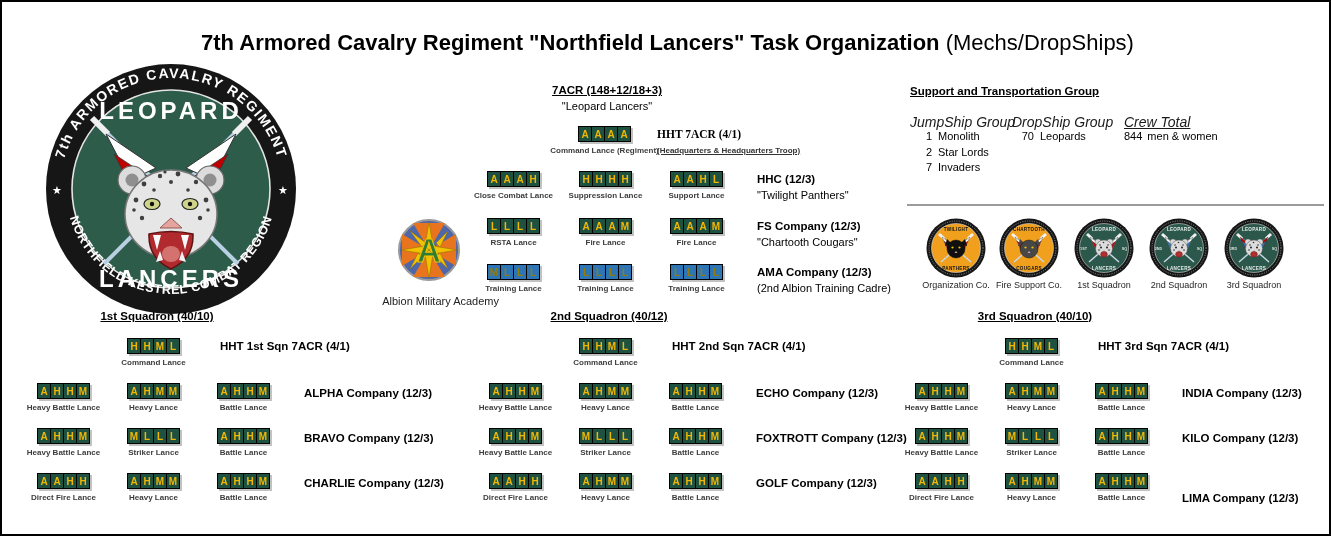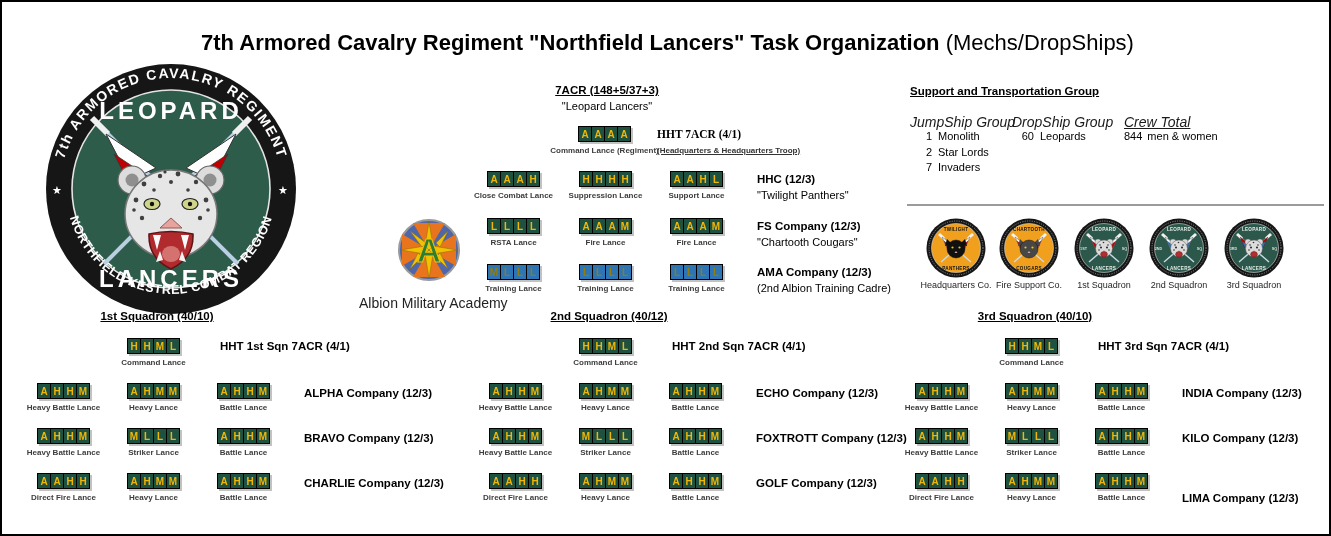--- a/index.html
+++ b/index.html
@@ -23,21 +23,21 @@
   .qn{margin-right:5px;}
   .divider{position:absolute;left:905px;top:202px;width:417px;height:1.5px;background:#9b9b9b;}
   .strip{position:absolute;}
   .cells{display:flex;box-shadow:2px 2px 0 #c2c2c2;}
   .cell{width:14px;height:16px;border:1px solid #000;margin-left:-1px;display:flex;align-items:center;justify-content:center;font-size:10px;font-weight:700;}
   .cell:first-child{margin-left:0;}
   .cell.g{background:#1e5140;color:#f2b705;}
   .cell.b{background:#2e75b6;color:#8f7d10;}
   .slabel{position:absolute;top:20px;left:50%;transform:translateX(-50%);white-space:nowrap;font-size:8px;font-weight:700;color:#3d3d3d;}
   .blabel{position:absolute;width:96px;text-align:center;font-size:9px;color:#262626;white-space:nowrap;}
-  .alabel{position:absolute;left:357px;top:293px;width:140px;text-align:right;font-size:14px;color:#222;white-space:nowrap;}
+  .alabel{position:absolute;left:357px;top:293px;width:140px;text-align:right;font-size:11px;color:#222;white-space:nowrap;}
 </style>
 </head>
 <body>
 
 <div id="sheet">
 
   <div class="title"><span class="b">7th Armored Cavalry Regiment "Northfield Lancers" Task Organization</span><span> (Mechs/DropShips)</span></div>
 
   <svg class="abs" style="left:42px;top:60px;" width="254" height="254" viewBox="0 0 254 254">
     <defs>
@@ -113,21 +113,21 @@
       <polygon points="4,32 28,28 32,32 28,36"></polygon>
       <polygon points="13,13 29,25 25,29"></polygon>
       <polygon points="51,13 39,25 43,29"></polygon>
       <polygon points="51,51 39,39 43,35"></polygon>
       <polygon points="13,51 25,39 21,35"></polygon>
     </g>
     <text x="32" y="44" text-anchor="middle" font-size="33" font-weight="700" fill="#2e7d32" stroke="#f2c200" stroke-width="1">A</text>
   </svg>
   <div class="alabel">Albion Military Academy</div>
 
-  <div class="hdr ctr" style="left:505px;top:82px;">7ACR (148+5/37+3)</div>
+  <div class="hdr ctr" style="left:505px;top:82px;">7ACR (148+12/18+3)</div>
   <div class="t11 ctr" style="left:505px;top:98px;">"Leopard Lancers"</div>
   <div class="t12" style="left:655px;top:126px;font-family:Liberation Serif, serif;">HHT 7ACR (4/1)</div>
   <div class="tsub" style="left:655px;top:144px;text-decoration:underline;">(Headquarters &amp; Headquarters Troop)</div>
 
   <div class="hdr" style="left:908px;top:83px;">Support and Transportation Group</div>
   <div class="colh" style="left:908px;top:112px;">JumpShip Group</div>
   <div class="colh" style="left:1010px;top:112px;">DropShip Group</div>
   <div class="colh" style="left:1122px;top:112px;text-decoration:underline;">Crew Total</div>
   <div class="divider"></div>
 
@@ -233,21 +233,21 @@
     </div>
     <div class="sgrow" style="left: 908px; top: 143.5px;">
       <span class="qw">2</span>
       <span>Star Lords</span>
     </div>
     <div class="sgrow" style="left: 908px; top: 159px;">
       <span class="qw">7</span>
       <span>Invaders</span>
     </div>
     <div class="sgrow" style="left: 1010px; top: 128px;">
-      <span class="qw">60</span>
+      <span class="qw">70</span>
       <span>Leopards</span>
     </div>
     <div class="sgrow" style="left: 1122px; top: 128px;">
       <span class="qn">844</span>
       <span>men &amp; women</span>
     </div>
     <svg width="60" height="60" viewBox="0 0 60 60" style="position: absolute; left: 924px; top: 216px;">
       <circle cx="30" cy="30" r="29.5" fill="#161616"></circle>
       <circle cx="30" cy="30" r="27" fill="none" stroke="#8d9591" stroke-width="1" stroke-dasharray="1 1.4"></circle>
       <circle cx="30" cy="30" r="24.5" fill="#f0a01c" stroke="#d8d8d8" stroke-width="0.6"></circle>
@@ -261,21 +261,21 @@
       <polygon points="42,23 33,29.5 38,32" fill="#c00000" stroke="#333" stroke-width="0.3"></polygon>
       <polygon points="21,21 26,26 19,28" fill="#101010"></polygon>
       <polygon points="39,21 34,26 41,28" fill="#101010"></polygon>
       <circle cx="30" cy="31" r="9" fill="#101010" stroke="#000" stroke-width="0.4"></circle>
       <circle cx="26.5" cy="29.5" r="1.1" fill="#f2c200"></circle>
       <circle cx="33.5" cy="29.5" r="1.1" fill="#f2c200"></circle>
       <polygon points="30,33 28.5,35 31.5,35" fill="#c9a7a2"></polygon>
       <text x="30" y="12.5" text-anchor="middle" font-size="4.6" font-weight="700" fill="#141414" letter-spacing="0.3">TWILIGHT</text>
       <text x="30" y="51.5" text-anchor="middle" font-size="4.6" font-weight="700" fill="#141414" letter-spacing="0.3">PANTHERS</text>
     </svg>
-    <div class="blabel" style="left: 906px; top: 278px;">Headquarters Co.</div>
+    <div class="blabel" style="left: 906px; top: 278px;">Organization Co.</div>
     <svg width="60" height="60" viewBox="0 0 60 60" style="position: absolute; left: 997px; top: 216px;">
       <circle cx="30" cy="30" r="29.5" fill="#161616"></circle>
       <circle cx="30" cy="30" r="27" fill="none" stroke="#8d9591" stroke-width="1" stroke-dasharray="1 1.4"></circle>
       <circle cx="30" cy="30" r="24.5" fill="#f0a01c" stroke="#d8d8d8" stroke-width="0.6"></circle>
       <line x1="15" y1="18" x2="45" y2="44" stroke="#c9d9e8" stroke-width="1.4"></line>
       <line x1="45" y1="18" x2="15" y2="44" stroke="#c9d9e8" stroke-width="1.4"></line>
       <line x1="13" y1="16" x2="18" y2="20.5" stroke="#f2f2f2" stroke-width="3"></line>
       <line x1="47" y1="16" x2="42" y2="20.5" stroke="#f2f2f2" stroke-width="3"></line>
       <polygon points="16,19 27,27 21,30" fill="#ffffff" stroke="#333" stroke-width="0.4"></polygon>
       <polygon points="18,23 27,29.5 22,32" fill="#c00000" stroke="#333" stroke-width="0.3"></polygon>

